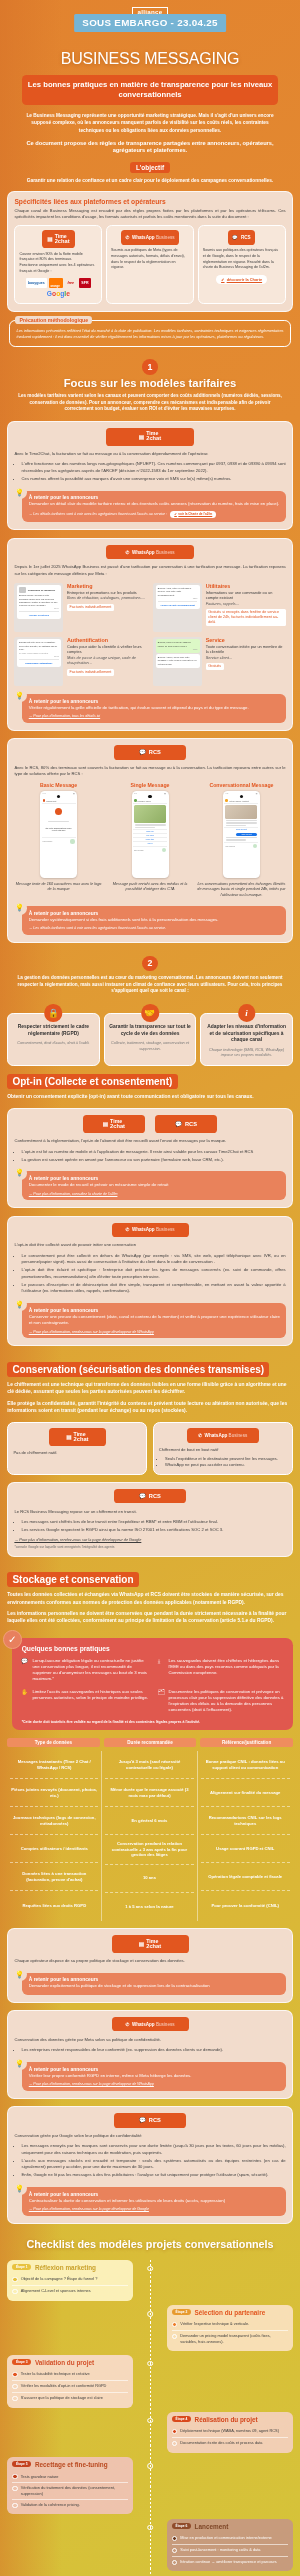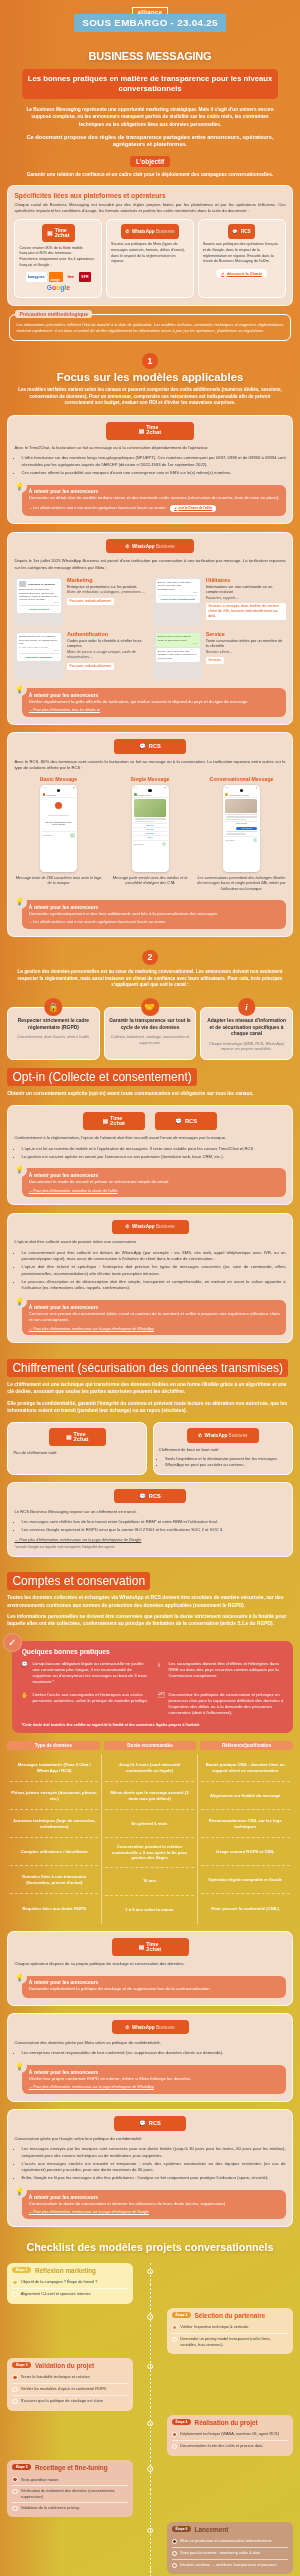--- a/index.html
+++ b/index.html
@@ -37,21 +37,21 @@
   .brandmark .b1{display:inline-block;border:1px solid #fff;padding:1px 4.1px;font-size:6.2px;}
   .embargo{
     position:absolute;left:50%;transform:translateX(-50%);
     top:14.4px;
     background:#76b4d4;color:#fff;font-weight:bold;
     font-size:9.8px;letter-spacing:0.3px;
     padding:3.1px 8.2px;border-radius:1.5px;white-space:nowrap;z-index:3;
   }
   .hero-title{
     text-align:center;margin-top:25px;
-    color:#fff;font-weight:bold;font-size:11px;letter-spacing:-0.2px;
+    color:#fff;font-weight:normal;font-size:16px;letter-spacing:-0.2px;
     text-shadow:0 1px 3.6px rgba(150,70,10,.45);
   }
   .hero-sub{
     margin:7.2px 14.4px 0;background:#e2561f;border-radius:4.6px;
     color:#fff;font-weight:bold;font-size:7.7px;line-height:1.3;
     text-align:center;padding:4.6px 6.2px;
   }
   .hero-p{
     color:#fff;text-align:center;font-size:4.8px;line-height:1.55;
     margin:7.2px 13.4px 0;font-weight:600;
@@ -208,21 +208,21 @@
   .prin .ic{
     position:absolute;top:-9.8px;left:50%;transform:translateX(-50%);
     width:17.5px;height:17.5px;border-radius:50%;background:#e2561f;color:#fff;
     display:flex;align-items:center;justify-content:center;font-size:8.8px;font-weight:bold;
   }
   .prin h4{color:#2f2f2f;font-size:4.9px;line-height:1.35;}
   .prin p{color:#777;font-style:italic;font-size:3.8px;line-height:1.4;margin-top:4.1px;}
 
   
   .pill-h{
-    display:inline-block;background:#e2561f;color:#fff;font-weight:normal;font-size:12px;
+    display:inline-block;background:#e2561f;color:#fff;font-weight:bold;font-size:10px;
     padding:2.1px 5.2px;border-radius:3.1px;margin-top:8.2px;
   }
   .pill-sub{color:#fff;font-weight:bold;font-size:4.9px;line-height:1.5;margin-top:4.1px;}
 
   
   .two{display:flex;gap:5.2px;margin-top:7.2px;}
   .two .c{flex:1;background:#f2dccc;border:0.5px solid #fff;border-radius:6.7px;padding:5.7px 5.2px;}
   .two .c .t{color:#3d3d3d;font-size:4.1px;line-height:1.5;margin-top:4.1px;}
   .two .c ul{margin:3.1px 0 0 6.2px;}
   .two .c li{color:#3d3d3d;font-size:4.1px;line-height:1.45;}
@@ -351,21 +351,21 @@
 
     
     <div class="precaution">
       <span class="label">Précaution méthodologique</span>
       <div class="t">Les informations présentées reflètent l'état du marché à la date de publication. Les modèles tarifaires, contraintes techniques et exigences réglementaires évoluent rapidement : il est donc essentiel de vérifier régulièrement les informations mises à jour par les opérateurs, plateformes ou régulateurs.</div>
     </div>
 
     
     <div class="sec">
       <div class="num">1</div>
-      <div class="title">Focus sur les modèles applicables</div>
+      <div class="title">Focus sur les modèles tarifaires</div>
       <div class="desc">Les modèles tarifaires varient selon les canaux et peuvent comporter des coûts additionnels (numéros dédiés, sessions, conservation de données). Pour un annonceur, comprendre ces mécanismes est indispensable afin de prévoir correctement son budget, évaluer son ROI et d'éviter les mauvaises surprises.</div>
     </div>
 
     
     <div class="card">
       <div class="chip-wrap">
           <div class="chip chip-t2c" style="width:88px">
         <span>▤</span>
             <span class="t2c-txt">Time<b>2chat</b></span>
       </div>
@@ -652,21 +652,21 @@
         <div class="bulb">💡</div>
         <div class="ttl">À retenir pour les annonceurs</div>
         <div class="tx">Conserver une preuve du consentement (date, canal et contenu de la mention) et veiller à proposer une expérience utilisateur claire et non contraignante.</div>
         <div class="arrow">
             <u>→ Pour plus d'information, rendez-vous sur la page développeur de WhatsApp</u>
           </div>
       </div>
     </div>
 
     
-    <div class="pill-h">Chiffrement (sécurisation des données transmises)</div>
+    <div class="pill-h">Conservation (sécurisation des données transmises)</div>
     <div class="pill-sub">Le chiffrement est une technique qui transforme des données lisibles en une forme illisible grâce à un algorithme et une clé dédiée, assurant que seules les parties autorisées peuvent les déchiffrer.</div>
     <div class="pill-sub">Elle protège la confidentialité, garantit l'intégrité du contenu et prévient toute lecture ou altération non autorisée, que les informations soient en transit (pendant leur échange) ou au repos (stockées).</div>
 
     <div class="two">
       <div class="c">
         <div class="chip-wrap">
             <div class="chip chip-t2c" style="width:57px">
           <span>▤</span>
               <span class="t2c-txt">Time<b>2chat</b></span>
             </div>
@@ -698,21 +698,21 @@
       <div class="body-txt l" style="margin-top:5.2px">Le RCS Business Messaging repose sur un chiffrement en transit.</div>
       <ul class="b">
         <li>Les messages sont chiffrés lors de leur transit entre l'expéditeur et RBM* et entre RBM et l'utilisateur final.</li>
         <li>Les services Google respectent le RGPD ainsi que la norme ISO 27001 et les certifications SOC 2 et SOC 3.</li>
       </ul>
       <div class="arrow-link"><u>→ Pour plus d'information, rendez-vous sur la page développeur de Google</u></div>
       <div class="footnote">*console Google sur laquelle sont enregistrés l'intégralité des agents</div>
     </div>
 
     
-    <div class="pill-h">Comptes et conservation</div>
+    <div class="pill-h">Stockage et conservation</div>
     <div class="pill-sub">Toutes les données collectées et échangées via WhatsApp et RCS doivent être stockées de manière sécurisée, sur des environnements conformes aux normes de protection des données applicables (notamment le RGPD).</div>
     <div class="pill-sub">Les informations personnelles ne doivent être conservées que pendant la durée strictement nécessaire à la finalité pour laquelle elles ont été collectées, conformément au principe de limitation de la conservation (article 5.1.e du RGPD).</div>
 
     <div class="bp">
       <div class="check">✓</div>
       <h3>Quelques bonnes pratiques</h3>
       <div class="grid">
         <div class="it">
           <span class="ic">💬</span>
           <p>Lorsqu'aucune obligation légale ou contractuelle ne justifie une conservation plus longue, il est recommandé de supprimer ou d'anonymiser les messages au bout de 3 mois maximum.*</p>

